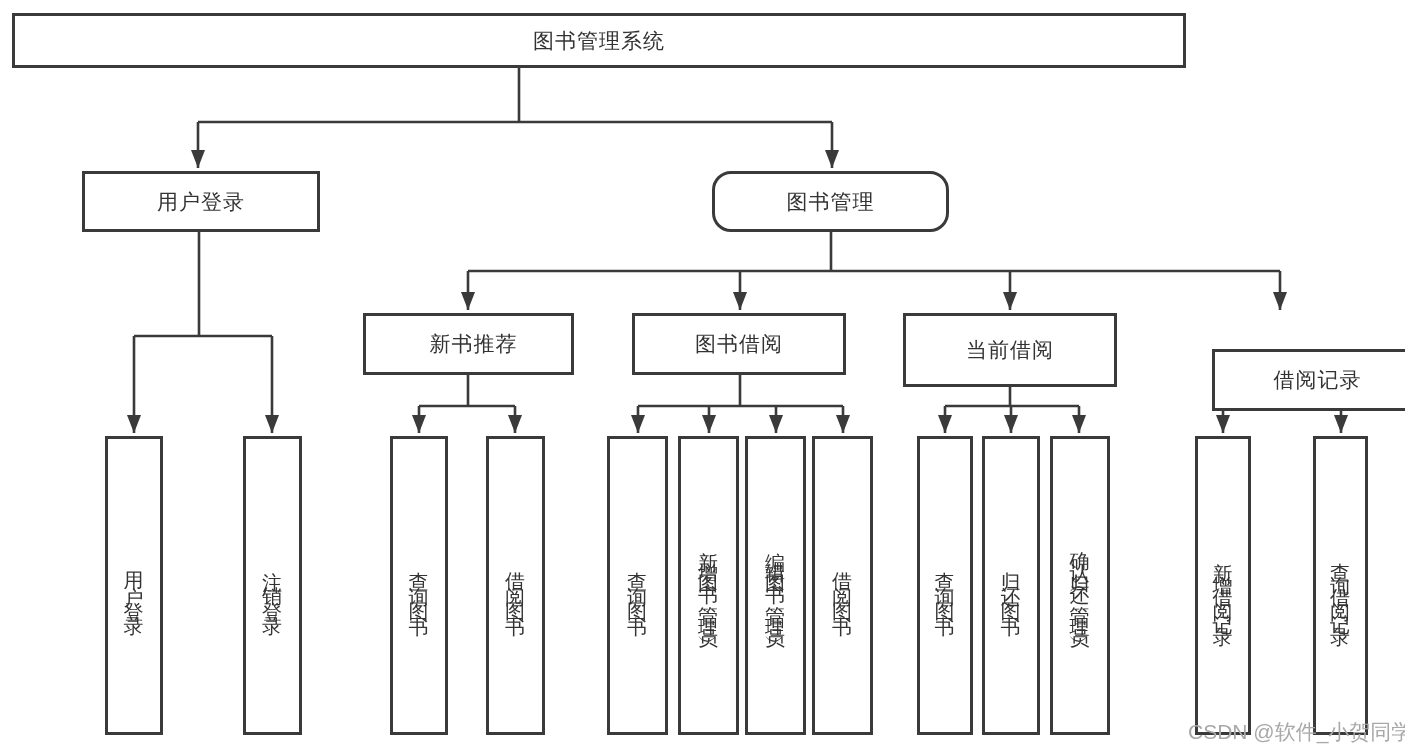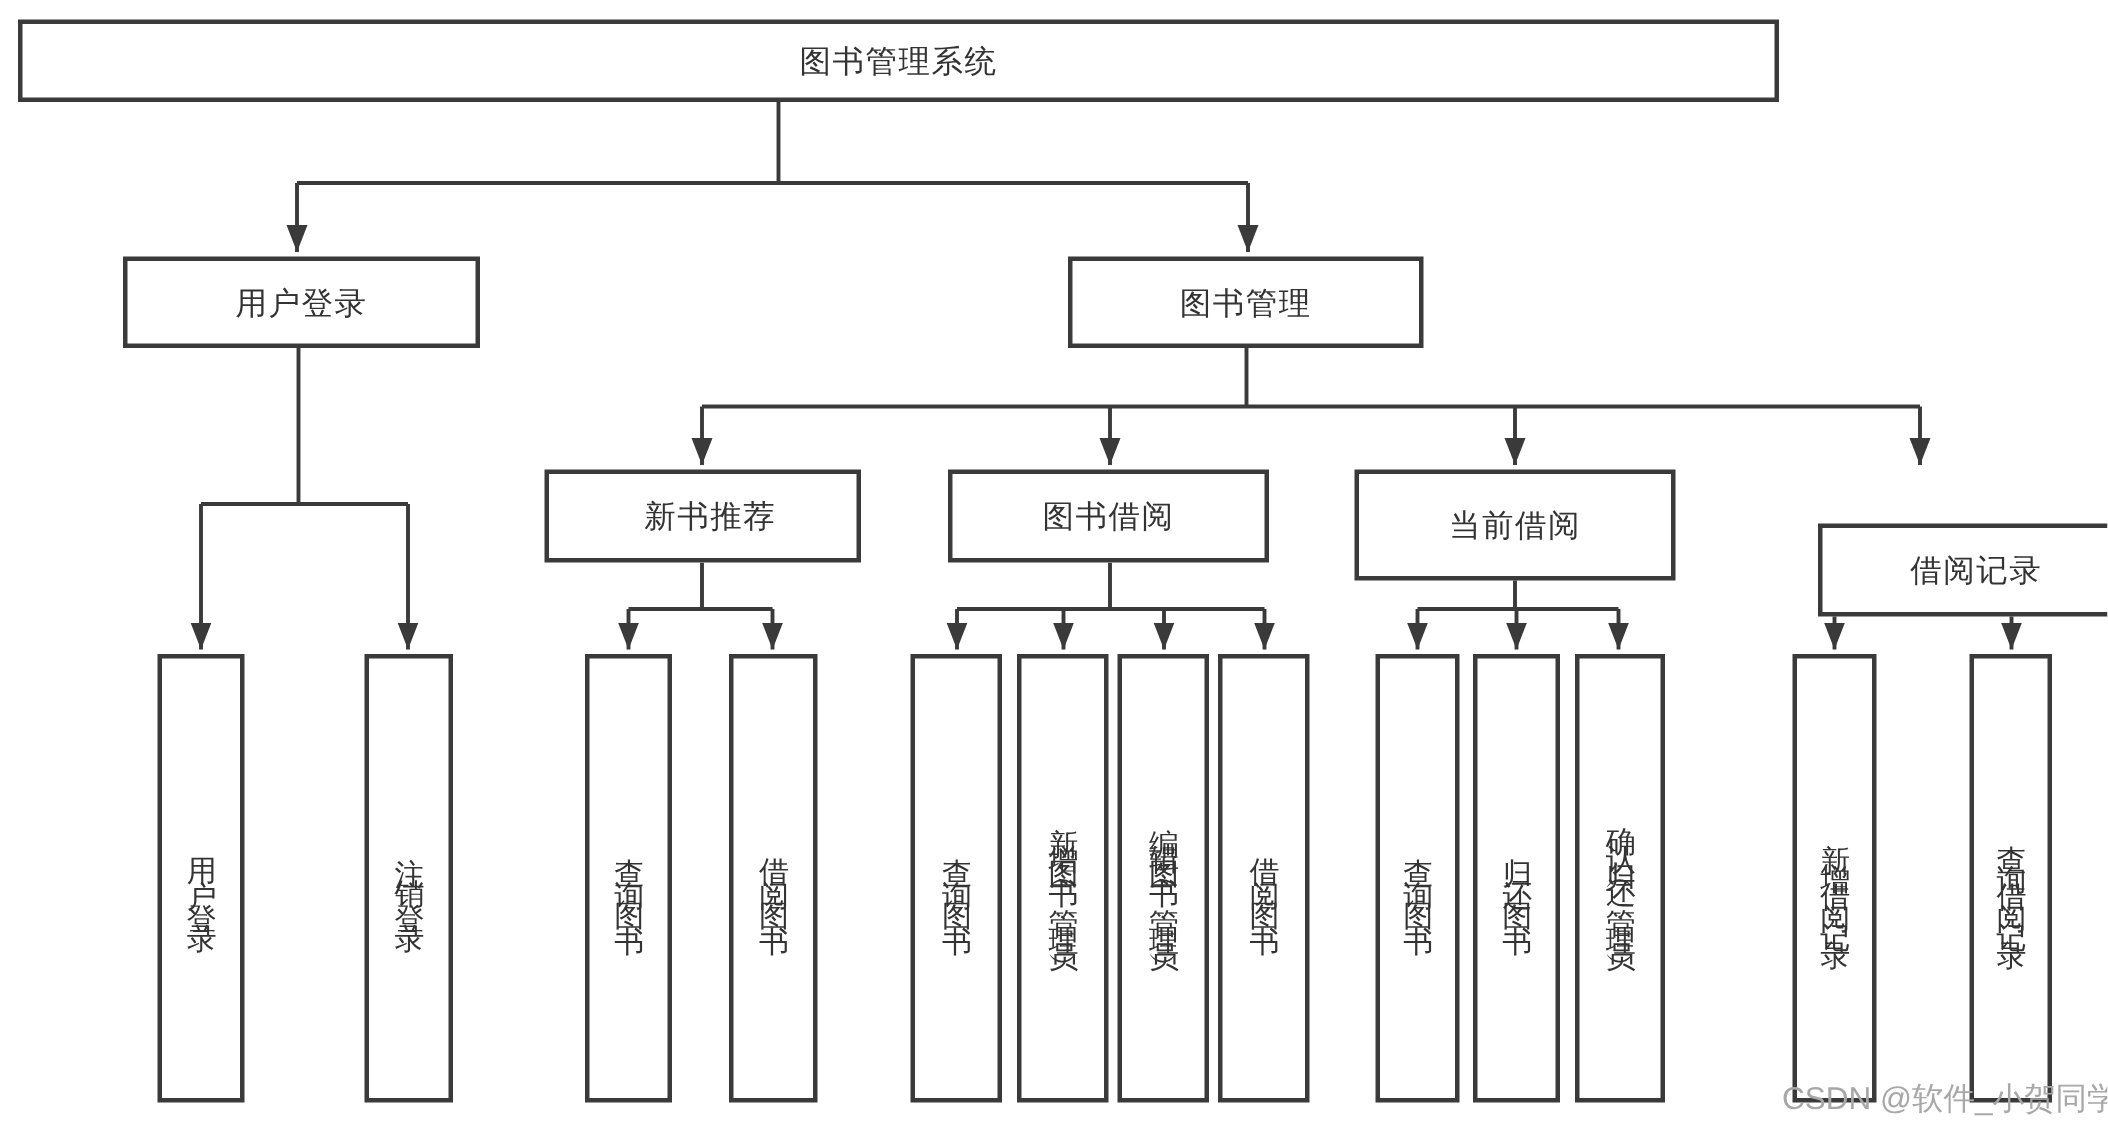--- a/index.html
+++ b/index.html
@@ -51,21 +51,21 @@
     line-height: 1;
     white-space: nowrap;
   }
   .sp4 { letter-spacing: 15px; }
   .sp6 { letter-spacing: 13px; }
   .sp9 { letter-spacing: 11px; }
 
   
   #n-root  { left: 12px;  top: 13px;  width: 1174px; height: 55px; }
   #n-login { left: 82px;  top: 171px; width: 238px;  height: 61px; }
-  #n-mgmt  { left: 712px; top: 171px; width: 237px;  height: 61px; }
+  #n-mgmt  { left: 712px; top: 171px; width: 237px;  height: 61px; border-radius: 19px; }
   #n-new   { left: 363px; top: 313px; width: 211px;  height: 62px; padding-left: 10px; }
   #n-bor   { left: 632px; top: 313px; width: 214px;  height: 62px; }
   #n-cur   { left: 903px; top: 313px; width: 214px;  height: 74px; }
   #n-rec   { left: 1212px;top: 313px; width: 211px;  height: 62px; margin-top: 36px; }
   #l-login1{ left: 105px; top: 436px; width: 58px;   height: 299px; }
   #l-login2{ left: 243px; top: 436px; width: 59px;   height: 299px; }
   #l-new1  { left: 390px; top: 436px; width: 58px;   height: 299px; }
   #l-new2  { left: 486px; top: 436px; width: 59px;   height: 299px; }
   #l-bor1  { left: 607px; top: 436px; width: 61px;   height: 299px; }
   #l-bor2  { left: 678px; top: 436px; width: 61px;   height: 299px; }

